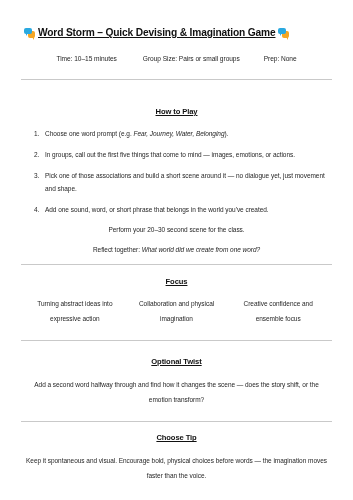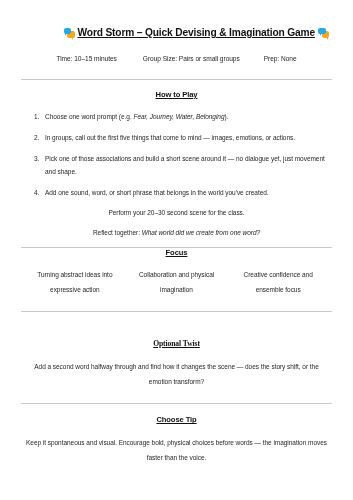--- a/index.html
+++ b/index.html
@@ -20,21 +20,21 @@
     height: 500px;
     box-sizing: border-box;
     padding: 0 21px;
     position: relative;
     background: #ffffff;
   }
 
   
   .title-row {
     margin-top: 23px;
-    text-align: right;
+    text-align: left;
     white-space: nowrap;
   }
   .title-text {
     font-size: 10.2px;
     font-weight: bold;
     text-decoration: underline;
     letter-spacing: -0.15px;
     color: #111111;
     vertical-align: middle;
   }
@@ -111,23 +111,23 @@
 
   
   .section-heading {
     text-align: center;
     font-size: 7.6px;
     font-weight: bold;
     text-decoration: underline;
     color: #111111;
     letter-spacing: -0.1px;
   }
-  .sh-1 { margin-top: 10px; }
-  .sh-2 { margin-top: 0; }
-  .sh-3 { margin-top: 27px; font-family: Liberation Serif, serif; }
+  .sh-1 { margin-top: 27px; }
+  .sh-2 { margin-top: 12px; }
+  .sh-3 { margin-top: 16px; }
   .sh-4 { margin-top: 11px; }
 
   
   ol.steps {
     margin: 11px 0 0 0;
     padding: 0 6px 0 20px;
     font-size: 6.5px;
     color: #1f1f1f;
     letter-spacing: -0.04px;
   }

